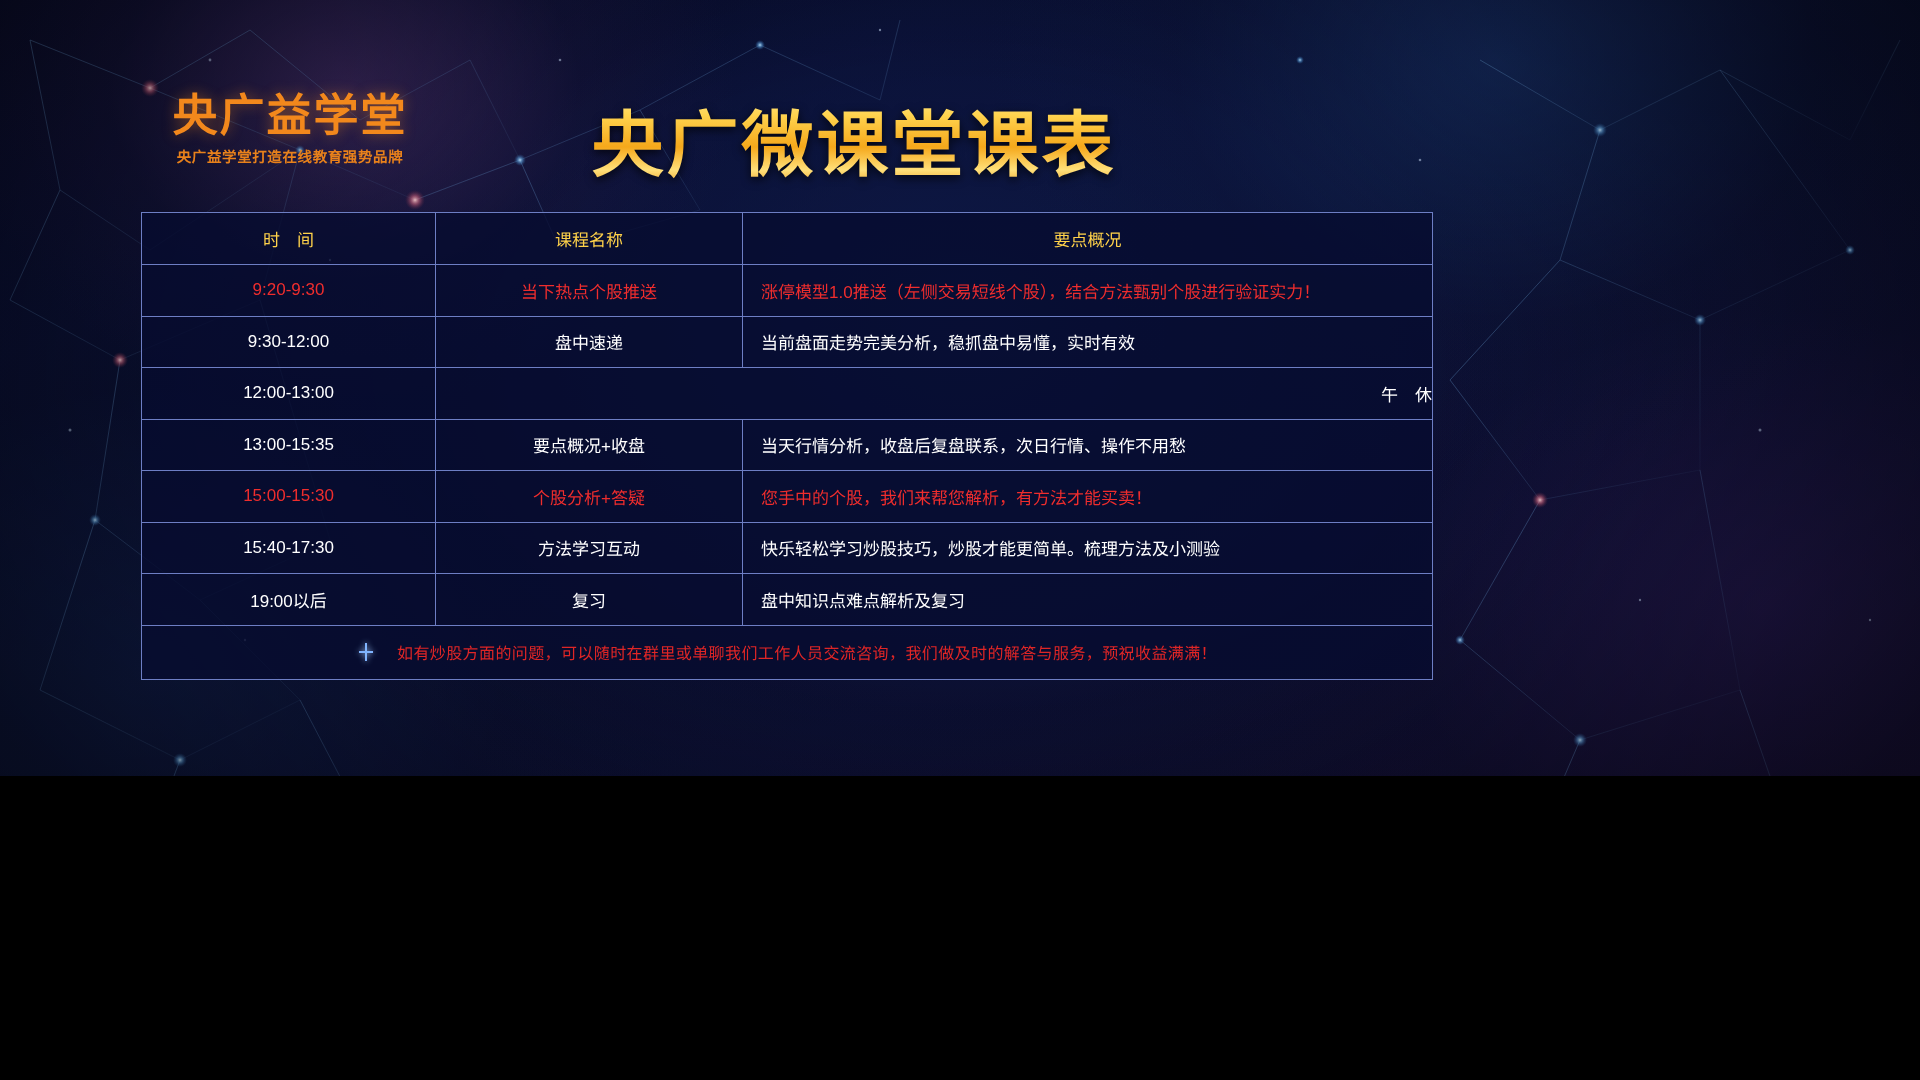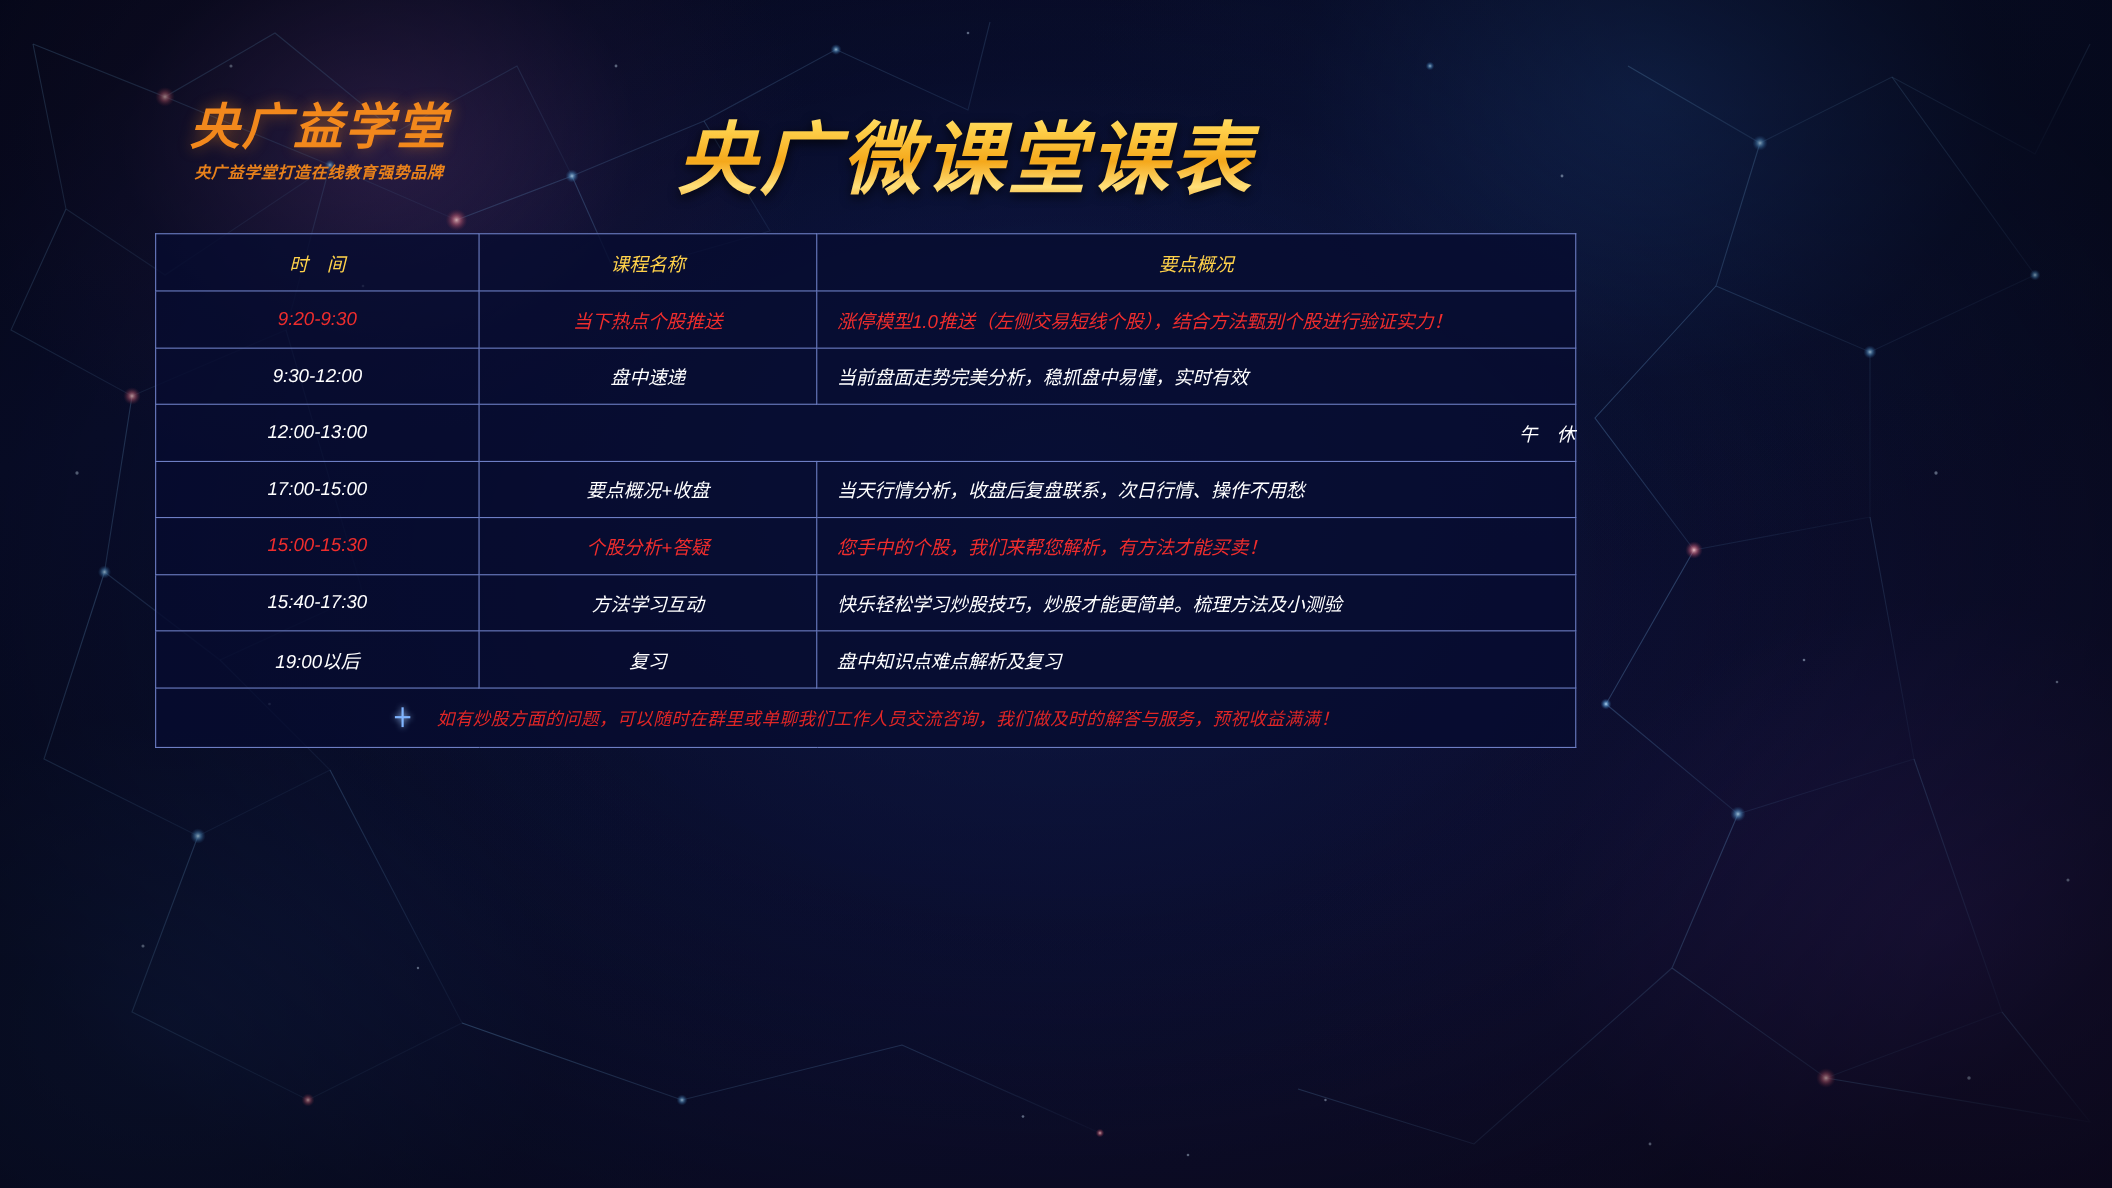--- a/index.html
+++ b/index.html
@@ -7,30 +7,29 @@
     margin: 0;
     padding: 0;
     background: #000;
   }
   body {
     font-family: "Liberation Sans", "DejaVu Sans", sans-serif;
   }
   #stage {
     position: relative;
     width: 1920px;
-    height: 1080px;
+    height: 776px;
     overflow: hidden;
     background:
       radial-gradient(ellipse 520px 420px at 18% 12%, rgba(92,56,120,0.55) 0%, rgba(40,28,72,0.25) 45%, rgba(0,0,0,0) 75%),
       radial-gradient(ellipse 640px 520px at 78% 8%, rgba(26,58,118,0.55) 0%, rgba(14,28,70,0.22) 50%, rgba(0,0,0,0) 80%),
       radial-gradient(ellipse 760px 620px at 92% 78%, rgba(48,30,96,0.50) 0%, rgba(20,16,56,0.22) 48%, rgba(0,0,0,0) 80%),
       radial-gradient(ellipse 700px 560px at 8% 86%, rgba(22,44,100,0.42) 0%, rgba(10,18,50,0.20) 50%, rgba(0,0,0,0) 80%),
       radial-gradient(ellipse 900px 700px at 50% 42%, rgba(16,30,82,0.65) 0%, rgba(8,14,46,0.35) 55%, rgba(0,0,0,0) 85%),
       linear-gradient(160deg, #0a0d2e 0%, #0b1138 24%, #0a0f30 48%, #0d1034 70%, #120d2c 100%);
-    font-style: italic;
   }
   .bg-layer {
     position: absolute;
     inset: 0;
     pointer-events: none;
   }
   .vignette {
     position: absolute;
     inset: 0;
     pointer-events: none;
@@ -59,21 +58,21 @@
     font-size: 14.5px;
     font-weight: bold;
     letter-spacing: 0.6px;
     color: #e8811b;
     white-space: nowrap;
   }
 
   
   #main-title {
     position: absolute;
-    left: 568px;
+    left: 544px;
     top: 86px;
     width: 620px;
     text-align: center;
     font-size: 72px;
     font-weight: bold;
     letter-spacing: 3px;
     white-space: nowrap;
     background: linear-gradient(180deg, #fff0a8 0%, #ffd34e 28%, #f5a81b 58%, #ffe07a 80%, #e99212 100%);
     -webkit-background-clip: text;
     background-clip: text;
@@ -269,21 +268,21 @@
         <td class="cell-c">盘中速递</td>
         <td class="cell-l">当前盘面走势完美分析，稳抓盘中易懂，实时有效</td>
       </tr>
 
       <tr>
         <td class="cell-c">12:00-13:00</td>
         <td class="merged-rest" colspan="2">午　休</td>
       </tr>
 
       <tr>
-        <td class="cell-c">17:00-15:00</td>
+        <td class="cell-c">13:00-15:35</td>
         <td class="cell-c">要点概况+收盘</td>
         <td class="cell-l">当天行情分析，收盘后复盘联系，次日行情、操作不用愁</td>
       </tr>
 
       <tr class="red">
         <td class="cell-c">15:00-15:30</td>
         <td class="cell-c">个股分析+答疑</td>
         <td class="cell-l">您手中的个股，我们来帮您解析，有方法才能买卖！</td>
       </tr>
 

